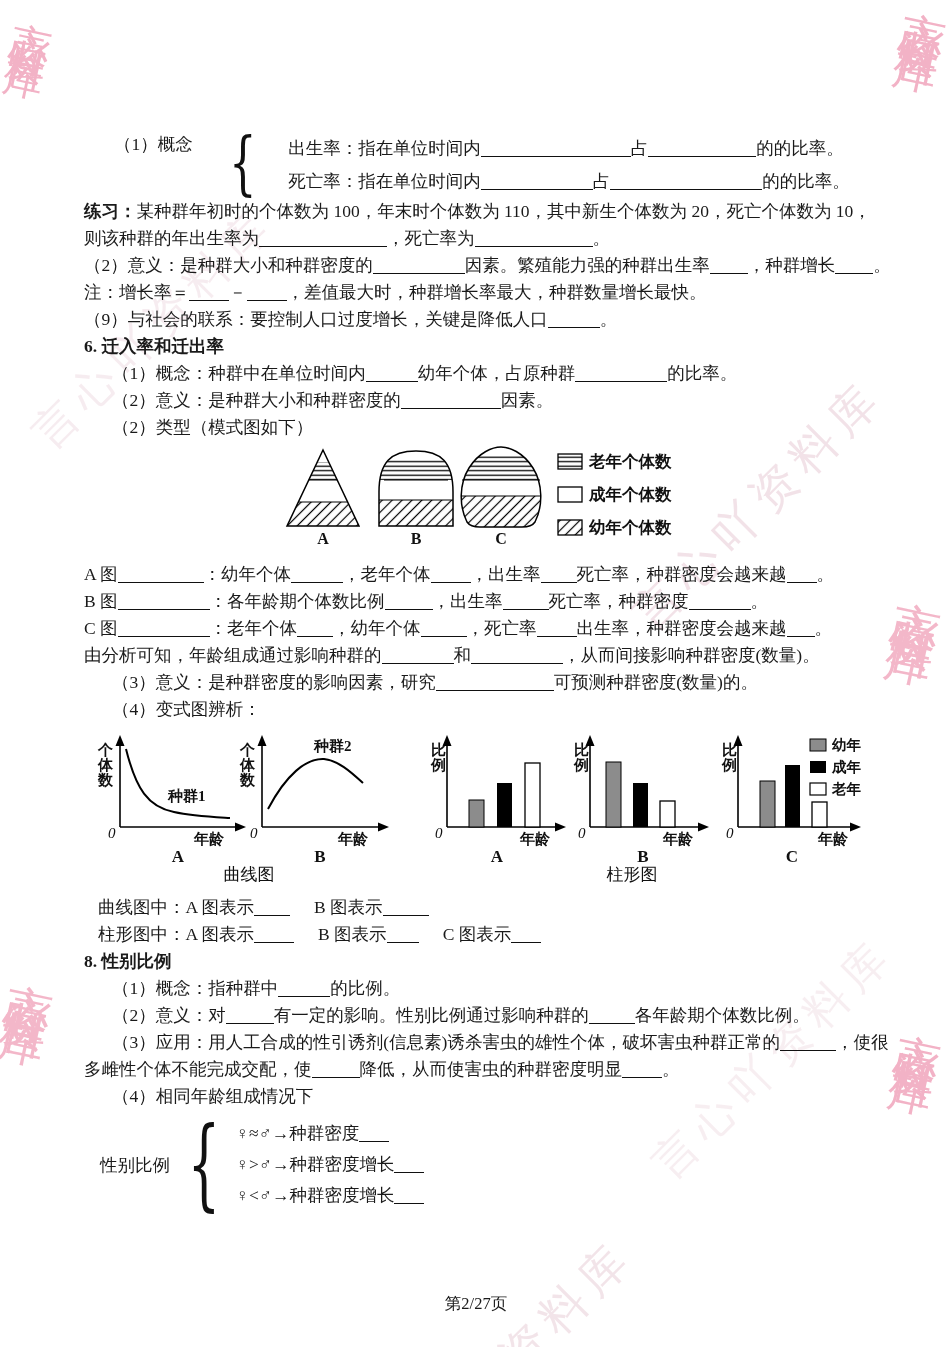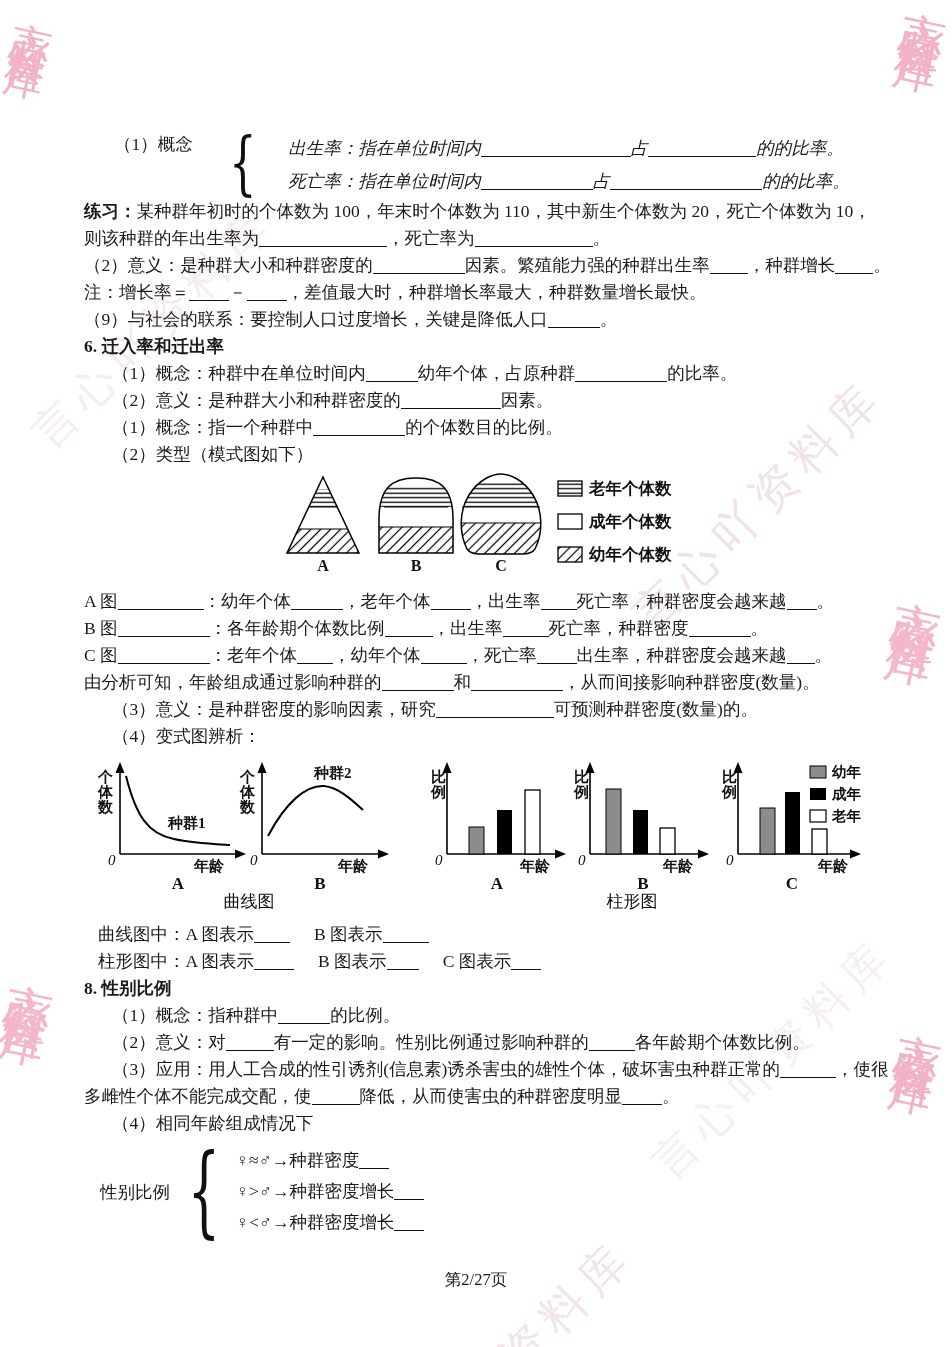--- a/index.html
+++ b/index.html
@@ -11,29 +11,29 @@
   .i1{margin-left:98px;}
   .i2{margin-left:112px;}
   .run{color:#1a1a1a;}
   .run.bold{font-weight:bold;}
   .blank{display:inline-block;border-bottom:1.4px solid #111;height:16px;vertical-align:-3px;}
   .gap{display:inline-block;}
   .concept-group{margin-left:114px;display:flex;align-items:flex-start;gap:24px;}
   .cg-label{margin-right:6px;}
   .brace{font-family:"DejaVu Serif",serif;color:#111;display:inline-block;}
   .cb{font-size:62px;transform:scale(.7,1.12);line-height:1;margin-right:2px;}
-  .cg-rows .tline{line-height:33px;font-style:italic;}
+  .cg-rows .tline{line-height:33px;}
   .fig{margin:0;}
   .fig-pyramid{margin:5px 0 6px 283px;}
   .fig-charts{margin:8px 0 6px 92px;}
   .sex-group{margin-left:100px;margin-top:8px;display:flex;align-items:center;}
   .sex-label{margin-right:4px;}
   .sb{font-size:94px;transform:scale(.55,1.05);line-height:.9;margin-right:2px;}
   .sex-rows .tline{line-height:31px;}
-  .footer{position:absolute;left:0;right:0;bottom:56px;text-align:center;font-size:16.5px;}
+  .footer{position:absolute;left:0;right:0;bottom:32px;text-align:center;font-size:16.5px;}
   
   .wmv{position:absolute;writing-mode:vertical-rl;color:#f0a0b8;letter-spacing:7px;pointer-events:none;
        white-space:nowrap;transform:rotate(12deg);transform-origin:center;}
   .wmd{position:absolute;color:#f0dee4;letter-spacing:9px;pointer-events:none;white-space:nowrap;
        transform:rotate(-45deg);transform-origin:left top;}
   
   svg text{font-family:"Liberation Serif","DejaVu Serif",serif;fill:#111;}
   .ax{font-size:15px;font-weight:bold;}
   .cap{font-size:17px;}
   .num{font-size:15px;font-style:italic;}
@@ -71,21 +71,20 @@
 
     <div id="linesA">
         <div class="tline i0"><span class="run bold">练习：</span><span class="run">某种群年初时的个体数为 100，年末时个体数为 110，其中新生个体数为 20，死亡个体数为 10，</span></div>
         <div class="tline i0"><span class="run">则该种群的年出生率为</span><span class="blank" style="width: 128px;"></span><span class="run">，死亡率为</span><span class="blank" style="width: 118px;"></span><span class="run">。</span></div>
         <div class="tline i0"><span class="run">（2）意义：是种群大小和种群密度的</span><span class="blank" style="width: 92px;"></span><span class="run">因素。繁殖能力强的种群出生率</span><span class="blank" style="width: 38px;"></span><span class="run">，种群增长</span><span class="blank" style="width: 38px;"></span><span class="run">。</span></div>
         <div class="tline i0"><span class="run">注：增长率＝</span><span class="blank" style="width: 40px;"></span><span class="run">－</span><span class="blank" style="width: 40px;"></span><span class="run">，差值最大时，种群增长率最大，种群数量增长最快。</span></div>
         <div class="tline i0"><span class="run">（9）与社会的联系：要控制人口过度增长，关键是降低人口</span><span class="blank" style="width: 52px;"></span><span class="run">。</span></div>
         <div class="tline i0"><span class="run bold">6. 迁入率和迁出率</span></div>
         <div class="tline i2"><span class="run">（1）概念：种群中在单位时间内</span><span class="blank" style="width: 52px;"></span><span class="run">幼年个体，占原种群</span><span class="blank" style="width: 92px;"></span><span class="run">的比率。</span></div>
         <div class="tline i2"><span class="run">（2）意义：是种群大小和种群密度的</span><span class="blank" style="width: 100px;"></span><span class="run">因素。</span></div>
-        <div class="tline i2"><span class="run">（1）概念：指一个种群中</span><span class="blank" style="width: 92px;"></span><span class="run">的个体数目的比例。</span></div>
         <div class="tline i2"><span class="run">（2）类型（模式图如下）</span></div>
       </div>
 
     <figure class="fig fig-pyramid">
       <svg width="400" height="104" viewBox="0 0 400 104">
         <defs>
           <pattern id="hH" width="4.5" height="4.5" patternUnits="userSpaceOnUse">
             <rect width="4.5" height="4.5" fill="#fff"></rect>
             <line x1="0" y1="2.2" x2="4.5" y2="2.2" stroke="#000" stroke-width="1.3"></line>
           </pattern>

